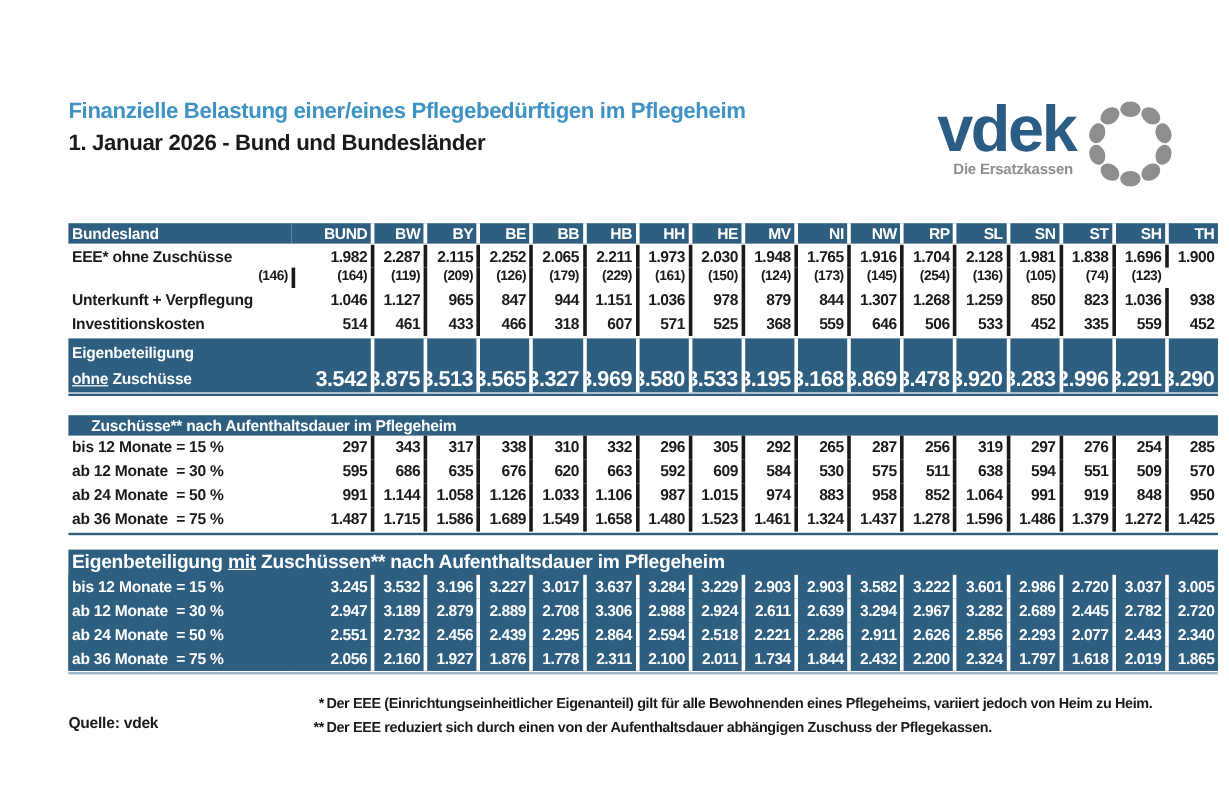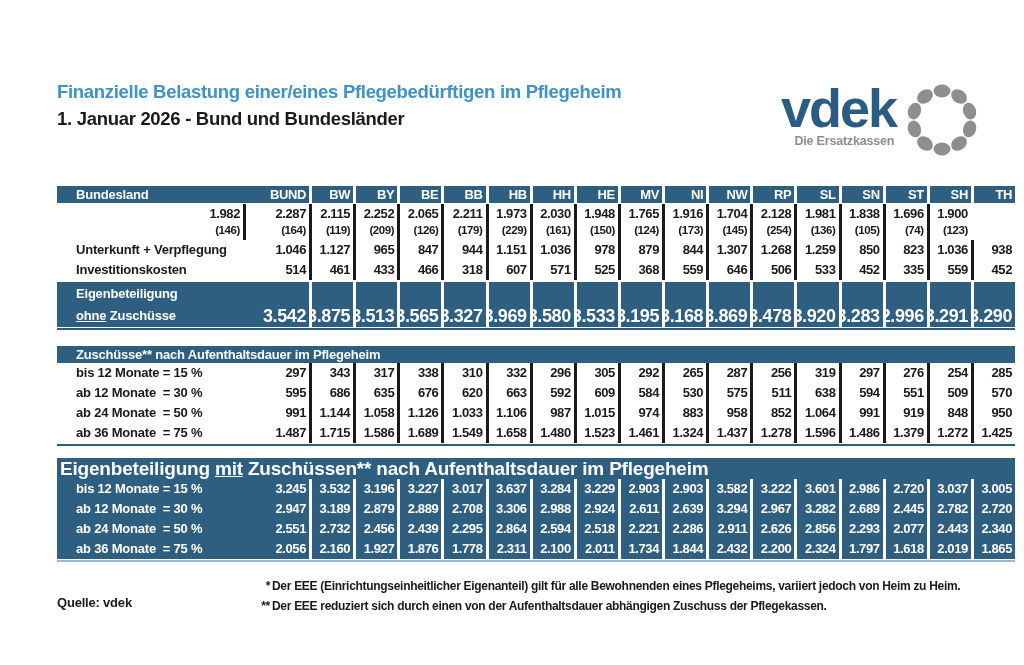--- a/index.html
+++ b/index.html
@@ -16,35 +16,35 @@
   .logo{position:absolute;left:752px;top:80px;display:flex;align-items:flex-start;margin-left:29px;}
   .logo-text-wrap{display:flex;flex-direction:column;align-items:flex-end;margin-top:2px;}
   .logo-brand{font-size:54px;font-weight:700;color:#2a5c84;letter-spacing:-2px;line-height:52px;}
   .logo-tagline{font-size:12.5px;font-weight:700;color:#8e8e8e;letter-spacing:-0.2px;margin-top:0px;margin-right:2px;}
   .logo-ring{margin-left:6px;}
   
   .table-wrap{position:absolute;left:57px;top:186px;width:958px;}
   .tgrid{display:grid;grid-template-columns:186px 66px repeat(16,1fr);}
   .tgrid > div{box-sizing:border-box;white-space:pre;overflow:hidden;}
   .blue{background:#2e5f80;color:#ffffff;}
-  .lbl{text-align:left;padding-left:19px;font-weight:700;letter-spacing:-0.2px;}
+  .lbl{text-align:left;padding-left:3px;font-weight:700;letter-spacing:-0.2px;}
   .v{text-align:right;padding-right:3px;font-weight:700;letter-spacing:-0.4px;}
   .sep-b{border-left:3px solid #1a1a1a;}
   .sep-w{border-left:3px solid #ffffff;}
   .thead-row > div{height:17px;line-height:17px;font-size:13px;}
   .r19 > div{height:19px;line-height:19px;font-size:13px;}
   .r17 > div{height:17px;line-height:15px;font-size:11.5px;}
   .r20 > div{height:20px;line-height:20px;font-size:13px;}
   .total-blue{margin-top:2px;}
   .total-blue .lbl2{grid-row:1/3;height:45px;font-size:13px;line-height:22px;padding-top:1px;}
   .total-blue .vv{grid-row:1/3;height:45px;display:flex;align-items:flex-end;justify-content:flex-end;font-size:18px;line-height:21px;}
   .rule{height:2px;background:#2e5f80;margin-top:1px;}
   .rule-light{height:2px;background:#9db7c7;margin-top:1px;}
   .bar-header{height:17px;line-height:17px;font-size:13px;font-weight:700;padding-left:19px;letter-spacing:-0.2px;box-sizing:border-box;}
-  .bar-header2{height:21px;line-height:21px;font-size:19px;font-weight:700;padding-left:3px;letter-spacing:-0.2px;box-sizing:border-box;}
+  .bar-header2{height:21px;line-height:21px;font-size:16px;font-weight:700;padding-left:3px;letter-spacing:-0.2px;box-sizing:border-box;}
   .gap16{margin-top:16px;}
   .gap12{margin-top:12px;}
   .mt1{margin-top:1px;}
   .u{text-decoration:underline;}
   
   .footer{position:absolute;left:57px;top:576px;width:958px;}
   .source{position:absolute;left:0;top:19px;font-size:13px;font-weight:700;letter-spacing:-0.2px;}
   .notes{margin-left:198px;}
   .note{display:grid;grid-template-columns:17px auto;line-height:20px;font-size:12px;font-weight:700;letter-spacing:-0.3px;}
   .note .marker{text-align:right;padding-right:2px;}
@@ -113,20 +113,21 @@
       <div class="v blue sep-w">NI</div>
       <div class="v blue sep-w">NW</div>
       <div class="v blue sep-w">RP</div>
       <div class="v blue sep-w">SL</div>
       <div class="v blue sep-w">SN</div>
       <div class="v blue sep-w">ST</div>
       <div class="v blue sep-w">SH</div>
       <div class="v blue sep-w">TH</div>
     </div>
     <div class="tgrid r19 mt1">
+      <div class="lbl">EEE* ohne Zuschüsse</div>
       <div class="v ">1.982</div>
       <div class="v  sep-b">2.287</div>
       <div class="v  sep-b">2.115</div>
       <div class="v  sep-b">2.252</div>
       <div class="v  sep-b">2.065</div>
       <div class="v  sep-b">2.211</div>
       <div class="v  sep-b">1.973</div>
       <div class="v  sep-b">2.030</div>
       <div class="v  sep-b">1.948</div>
       <div class="v  sep-b">1.765</div>

